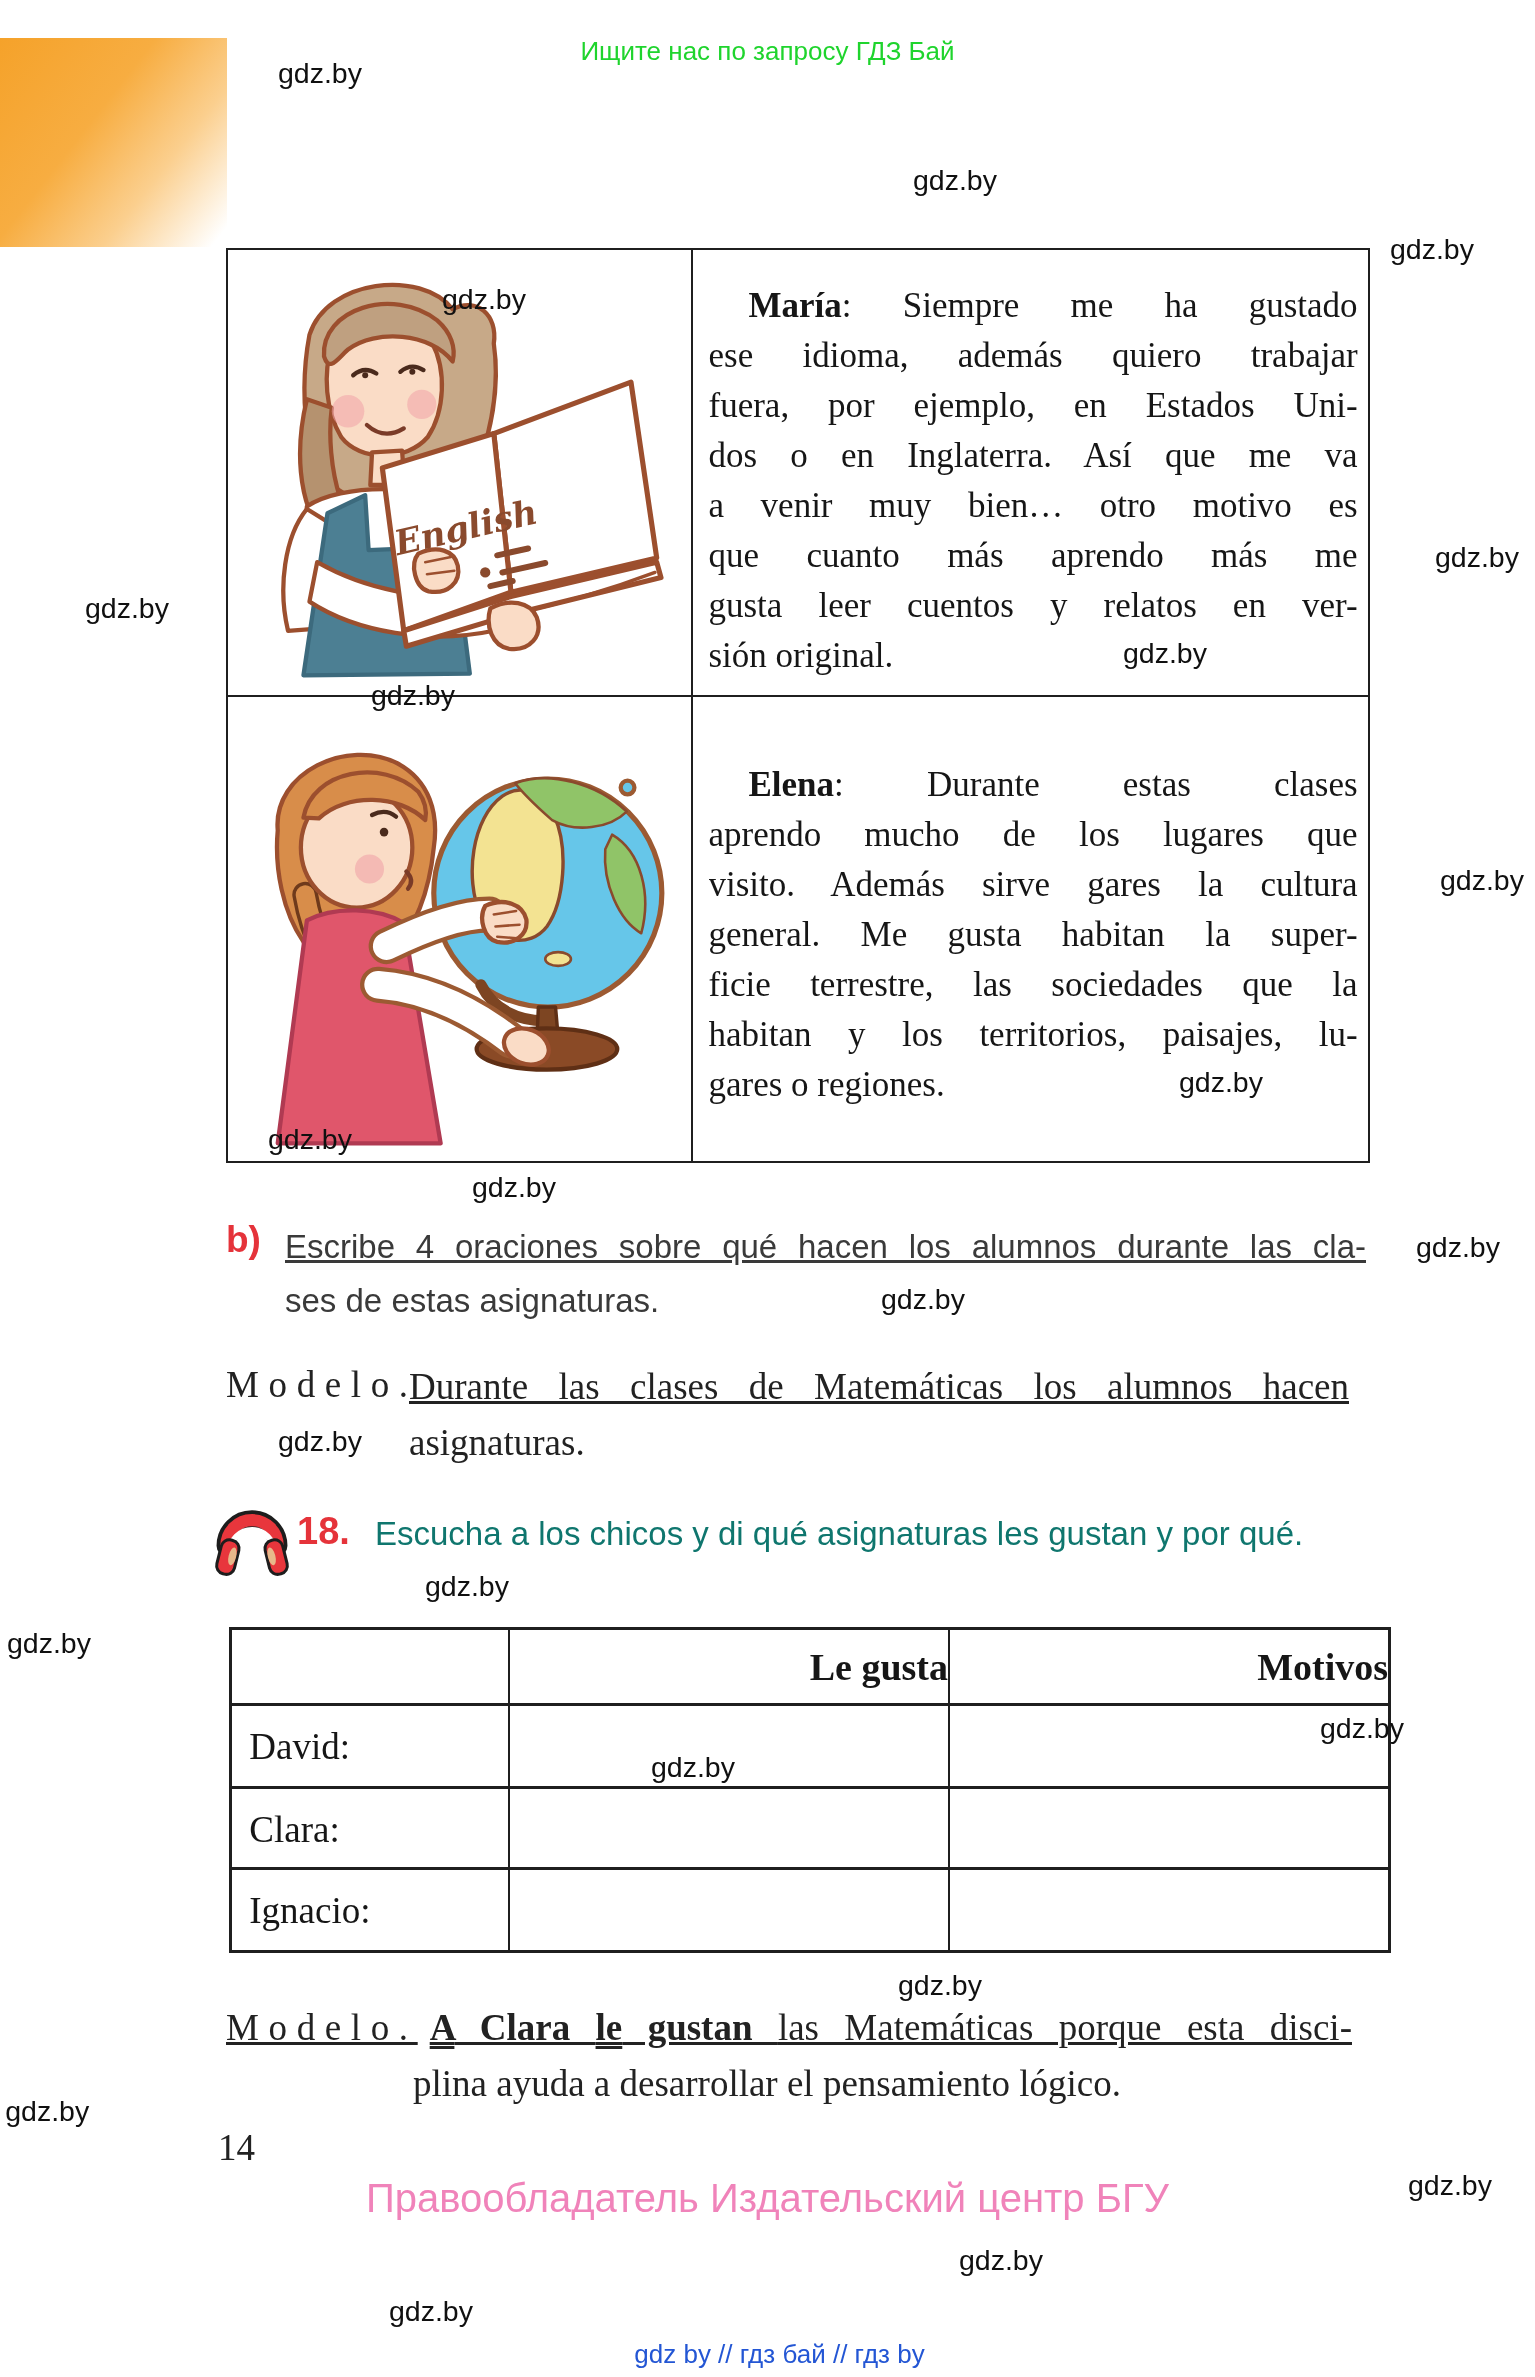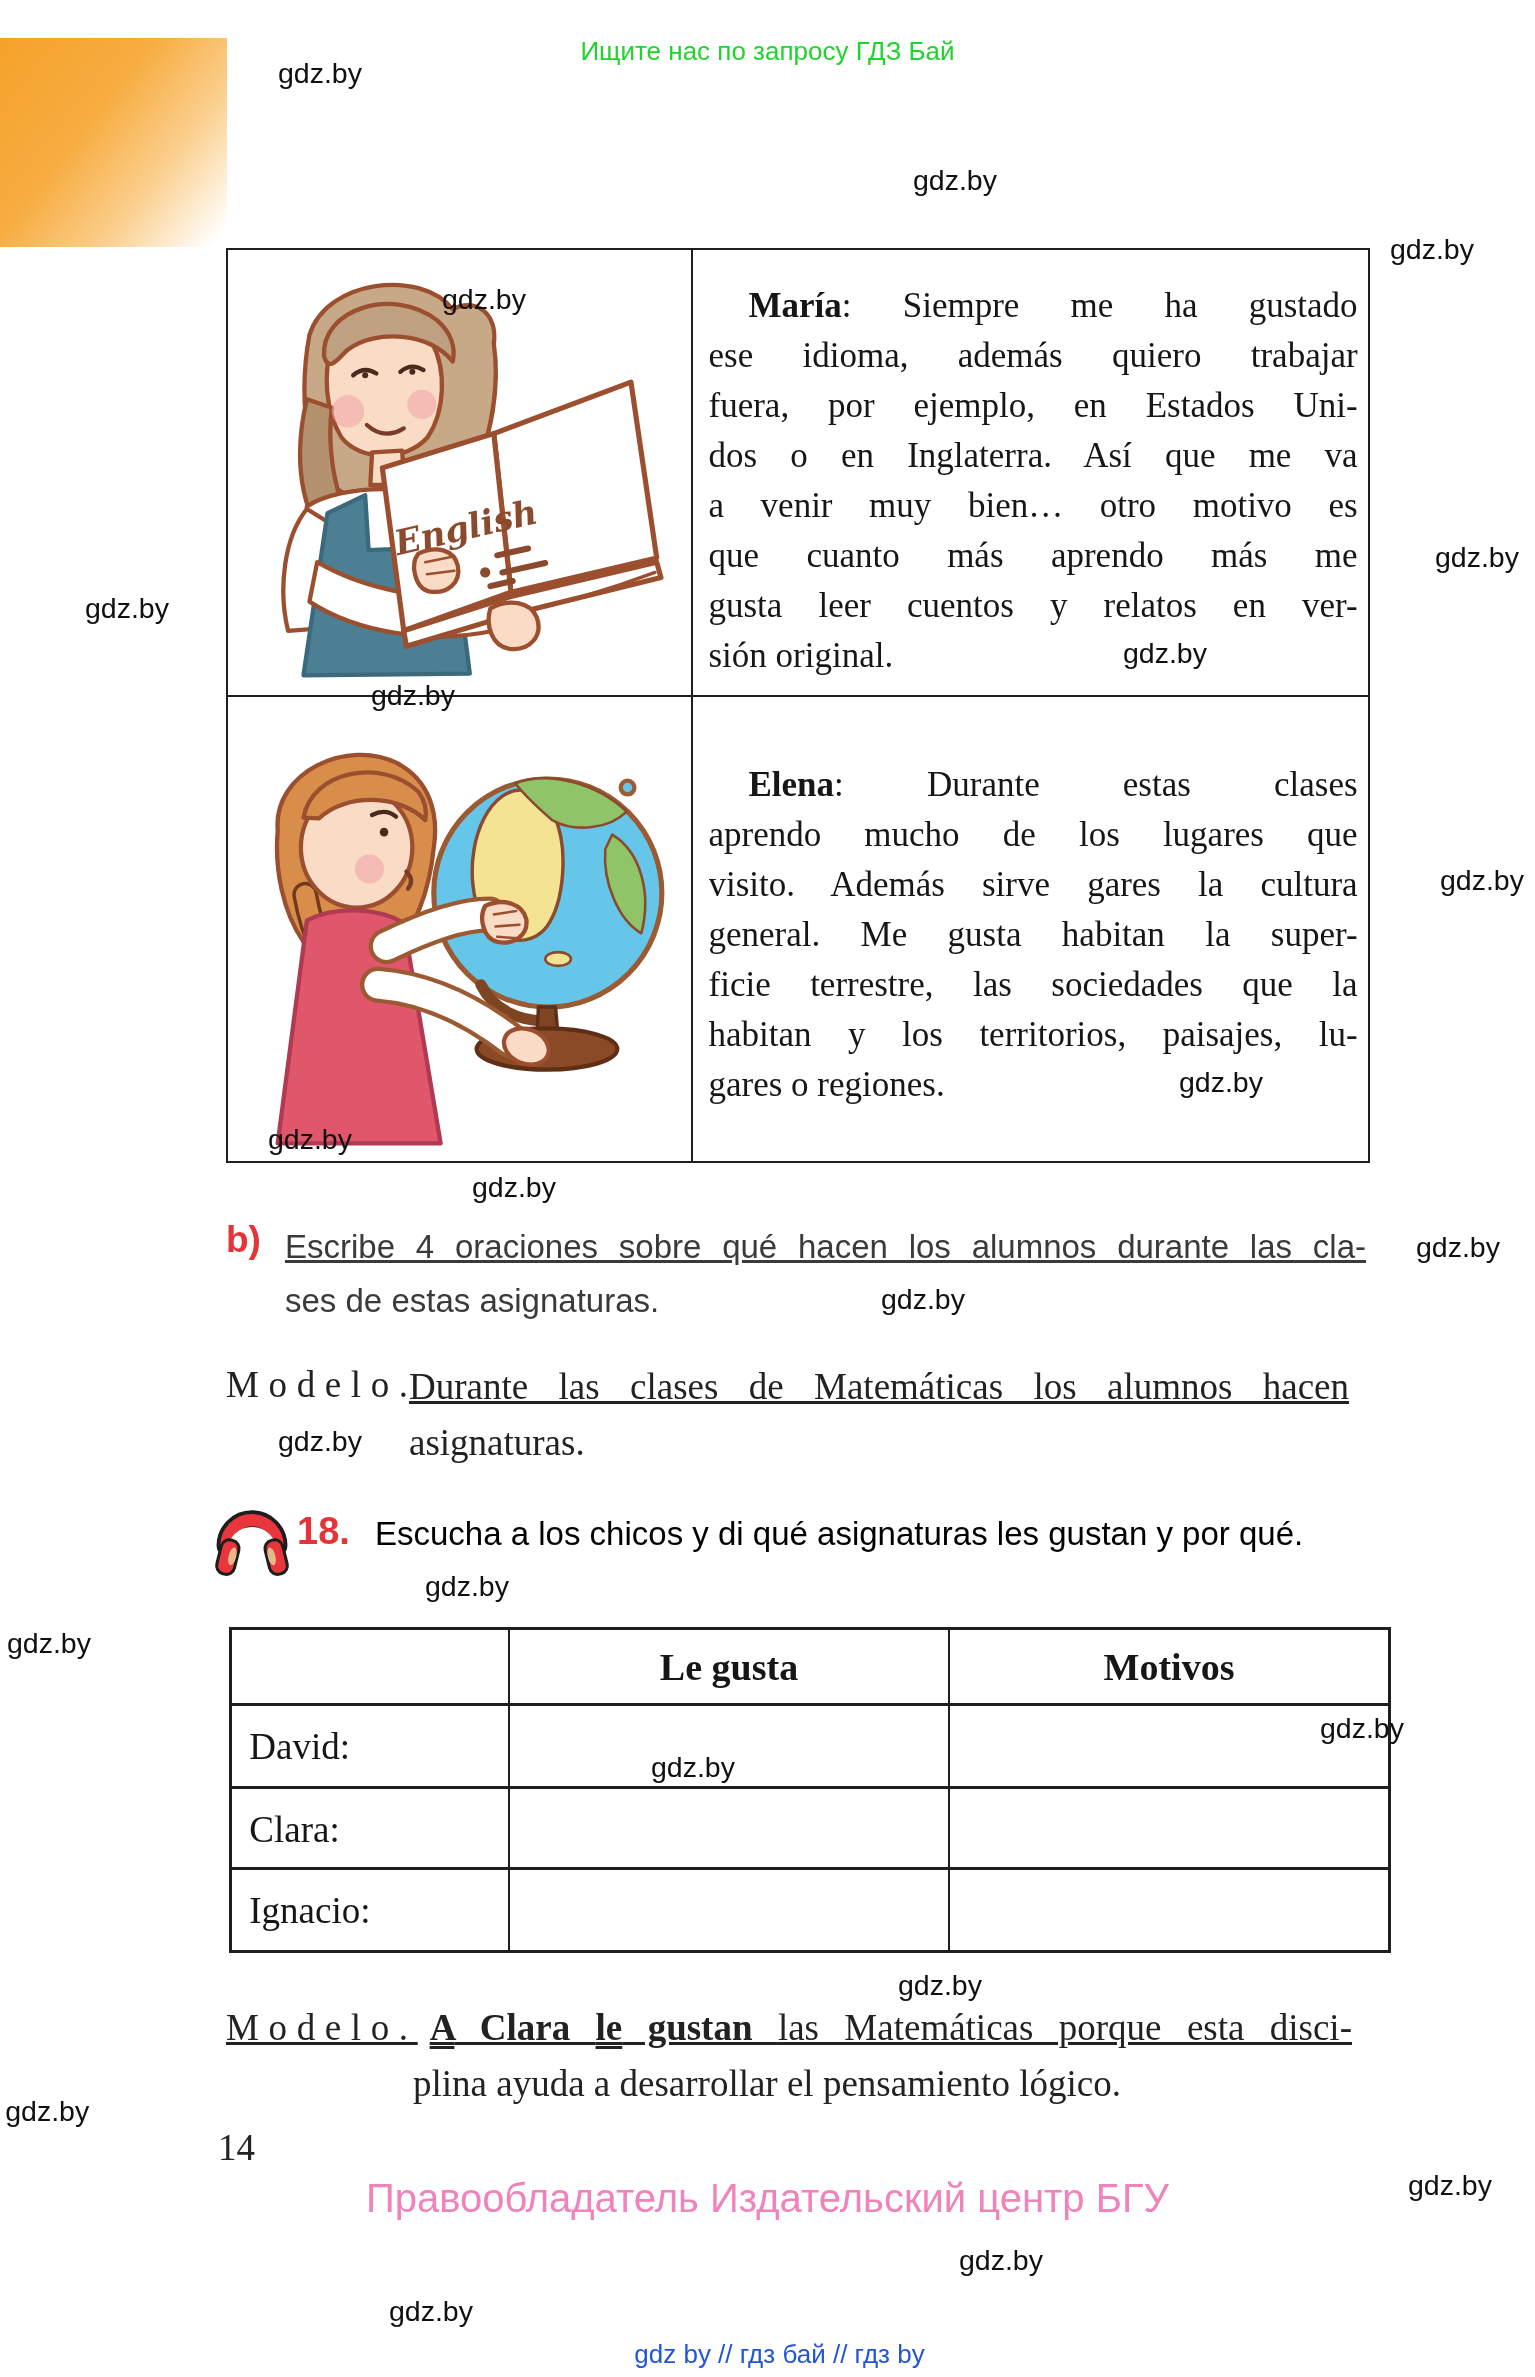--- a/index.html
+++ b/index.html
@@ -55,31 +55,31 @@
   .b-line2 { position:absolute; left:285px; top:1282px; font:33px "Liberation Sans", sans-serif; color:#3a3a3a; }
 
   
   .m1-label { position:absolute; left:226px; top:1363px; font:37px "Liberation Serif", serif; letter-spacing:.26em; color:#222; }
   .m1-line1 { left:409px; top:1361px; width:940px; height:52px; font:37px/52px "Liberation Serif", serif; color:#222; }
   .m1-line2 { position:absolute; left:409px; top:1421px; font:37px "Liberation Serif", serif; color:#222; }
 
   
   .t18-icon { position:absolute; left:214px; top:1499px; }
   .t18-num  { position:absolute; left:297px; top:1510px; font:bold 38px "Liberation Sans", sans-serif; color:#e5333a; }
-  .t18-text { position:absolute; left:375px; top:1515px; font:33px "Liberation Sans", sans-serif; color:#000000; }
+  .t18-text { position:absolute; left:375px; top:1515px; font:33px "Liberation Sans", sans-serif; color:#0f766e; }
 
   
   .t2 {
     position:absolute; left:229px; top:1627px; width:1162px; height:326px;
     border:3.5px solid #1f1f1f; box-sizing:border-box;
     display:grid; grid-template-columns:278px 440px 1fr; grid-template-rows:76px 83px 81px 1fr;
   }
   .t2 .br { border-right:2.6px solid #1f1f1f; }
   .t2 .bb { border-bottom:3.5px solid #1f1f1f; }
-  .th { display:flex; align-items:center; justify-content:center; font:bold 38px "Liberation Serif", serif; color:#161616; }
+  .th { display:flex; align-items:center; justify-content:flex-end; font:bold 38px "Liberation Serif", serif; color:#161616; }
   .tr-label { font:37px "Liberation Serif", serif; color:#161616; padding:19px 0 0 17.3px; }
 
   
   .m2-line1 { left:226px; top:2002px; width:1126px; height:52px; font:37px/52px "Liberation Serif", serif; color:#222; }
   .m2-label { letter-spacing:.26em; margin-right:12px; }
   .m2-line1 b { font-weight:bold; }
   .u { text-decoration:underline; text-decoration-thickness:2.6px; text-underline-offset:6px; }
   .m2-line2 { position:absolute; left:413px; top:2062px; font:37px "Liberation Serif", serif; color:#222; }
 
   .pagenum { position:absolute; left:218px; top:2126px; font:37px "Liberation Serif", serif; color:#222; }

